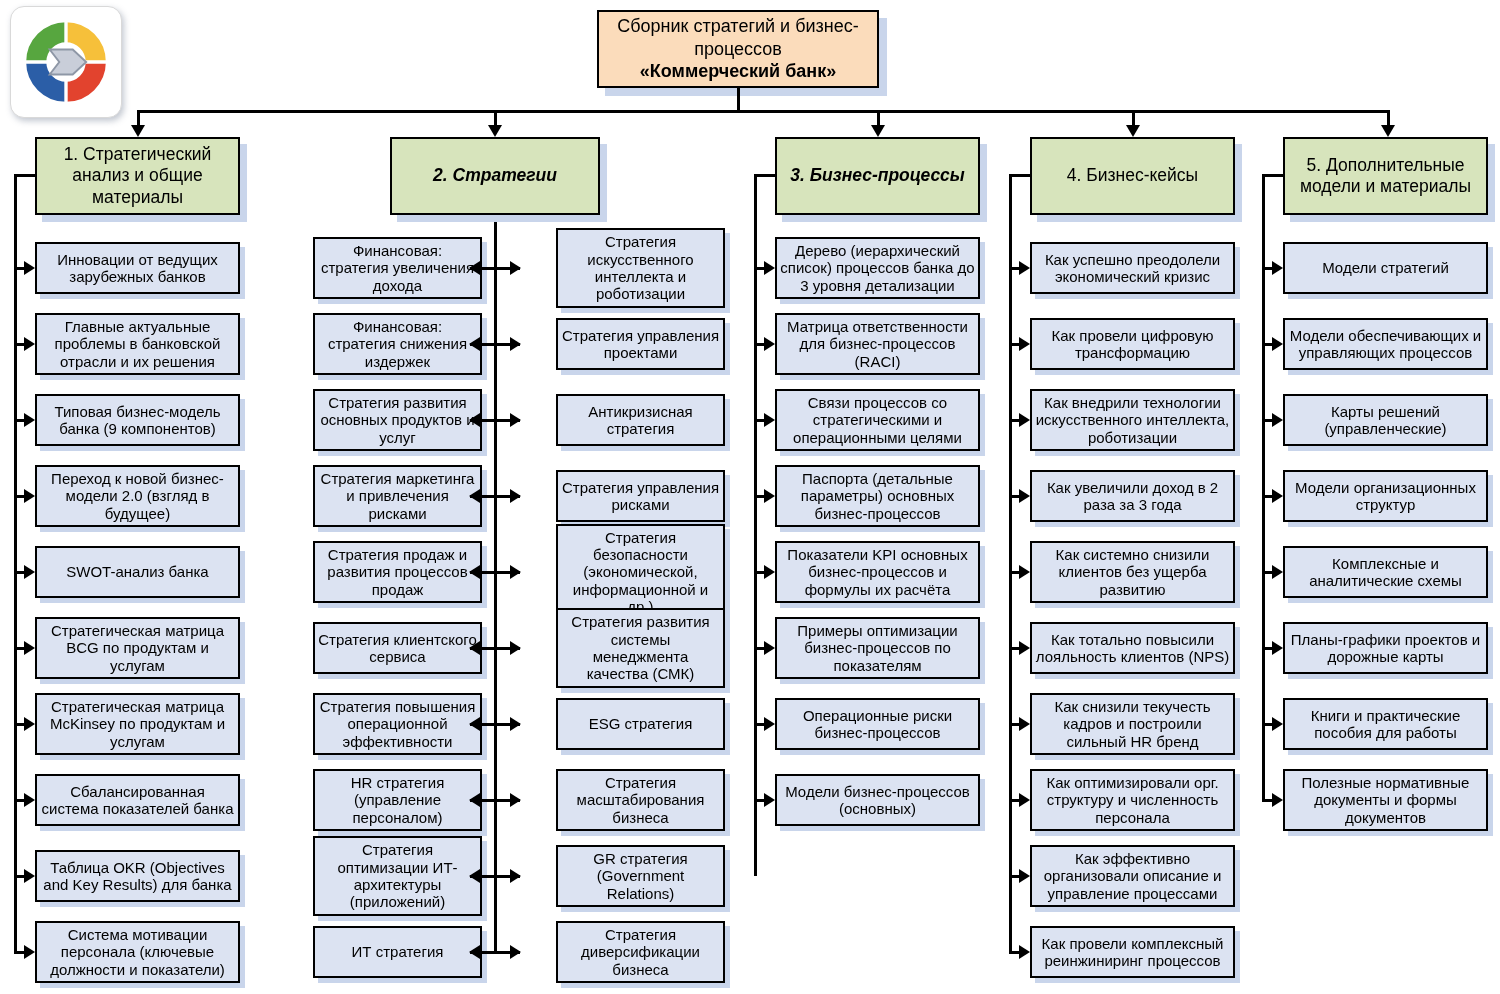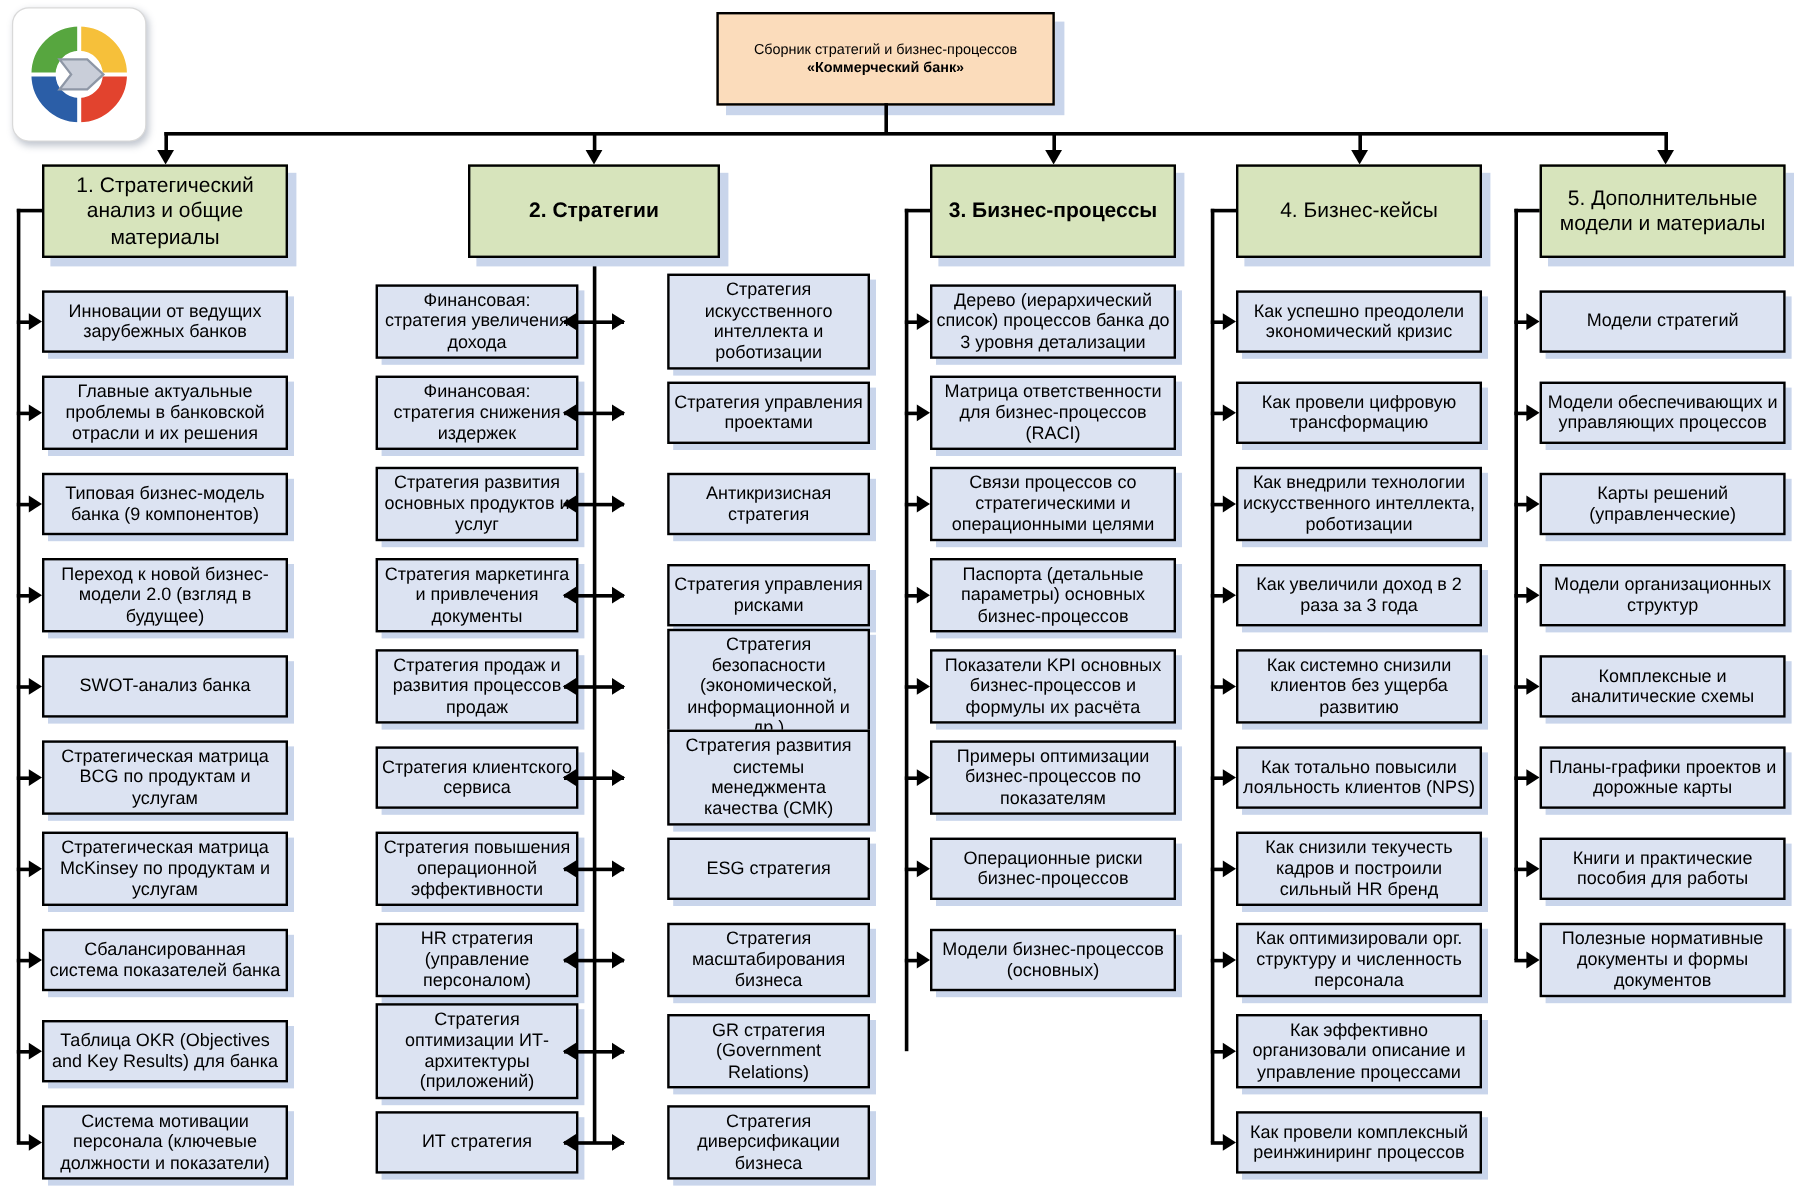--- a/index.html
+++ b/index.html
@@ -17,40 +17,40 @@
     border:1px solid #d9d9d9;border-radius:14px;box-shadow:2px 3px 6px rgba(120,130,150,.45);
     display:flex;align-items:center;justify-content:center;
   }
   .logo svg{width:96px;height:96px;}
   
   .root-box{
     position:absolute;left:597px;top:10px;width:282px;min-height:78px;box-sizing:border-box;
     background:var(--root_fill);border:2px solid var(--line);
     box-shadow:8px 8px 0 var(--shadow);
     display:flex;flex-direction:column;align-items:center;justify-content:center;
-    text-align:center;font-size:12px;line-height:1.25;padding:3px 6px;
+    text-align:center;font-size:18px;line-height:1.25;padding:3px 6px;
   }
   .root-box b{display:block;}
   
   .vline,.hline{position:absolute;background:var(--line);}
   .root-drop{left:737px;top:86px;width:3px;height:26px;}
   .bus{left:137px;top:110px;width:1252px;height:3px;}
   .stub{position:absolute;top:110px;width:14px;height:27px;}
   .stub::before{content:"";position:absolute;left:5.5px;top:0;width:3px;height:17px;background:var(--line);}
   .stub::after{content:"";position:absolute;left:0;top:15px;width:0;height:0;
     border-left:7px solid transparent;border-right:7px solid transparent;border-top:12px solid var(--line);}
   
   .branch{position:absolute;top:137px;height:853px;}
   .hdr{
     position:relative;margin-left:25px;width:205px;min-height:78px;box-sizing:border-box;
     background:var(--header_fill);border:2px solid var(--line);box-shadow:7px 7px 0 var(--shadow);
     display:flex;align-items:center;justify-content:center;text-align:center;
     font-size:17.5px;line-height:1.22;padding:2px 6px;z-index:2;
   }
-  .hdr.bold{font-weight:bold;}
+  .hdr.bold{font-weight:bold;font-style:italic;}
   .branch.center .hdr{margin-left:125px;width:210px;}
   .trunk{position:absolute;left:4px;top:37px;width:3px;background:var(--line);}
   .branch.center .trunk{left:228.5px;top:78px;}
   .hconn{position:absolute;left:4px;top:37px;width:23px;height:3px;background:var(--line);}
   .items{margin-top:15px;}
   
   .slot{position:relative;height:76px;display:flex;align-items:center;}
   .sarrow{position:absolute;left:4px;top:50%;width:21px;height:0;}
   .sarrow::before{content:"";position:absolute;left:0;top:-1.5px;width:14px;height:3px;background:var(--line);}
   .sarrow::after{content:"";position:absolute;left:10px;top:-7px;width:0;height:0;
@@ -163,21 +163,21 @@
         <div class="item-box left">Финансовая: стратегия снижения издержек</div>
         <span class="darrow"></span>
         <div class="item-box right">Стратегия управления проектами</div>
       </div>
         <div class="slot2">
         <div class="item-box left">Стратегия развития основных продуктов и услуг</div>
         <span class="darrow"></span>
         <div class="item-box right">Антикризисная стратегия</div>
       </div>
         <div class="slot2">
-        <div class="item-box left">Стратегия маркетинга и привлечения документы</div>
+        <div class="item-box left">Стратегия маркетинга и привлечения рисками</div>
         <span class="darrow"></span>
         <div class="item-box right">Стратегия управления рисками</div>
       </div>
         <div class="slot2">
         <div class="item-box left">Стратегия продаж и развития процессов продаж</div>
         <span class="darrow"></span>
         <div class="item-box right">Стратегия безопасности (экономической, информационной и др.)</div>
       </div>
         <div class="slot2">
         <div class="item-box left">Стратегия клиентского сервиса</div>

